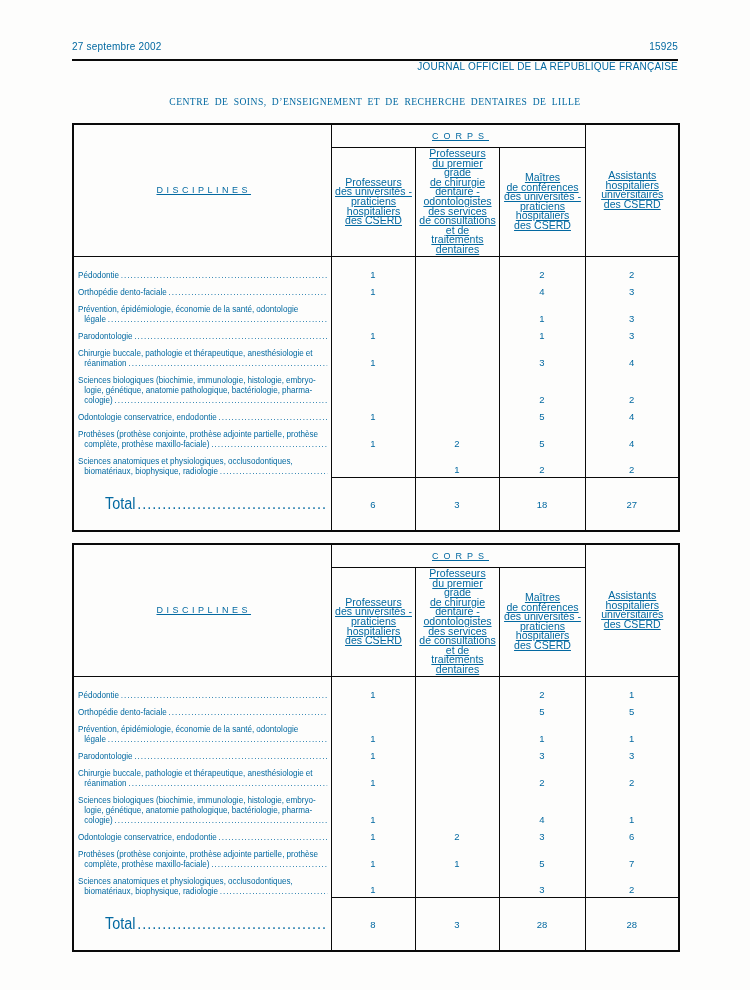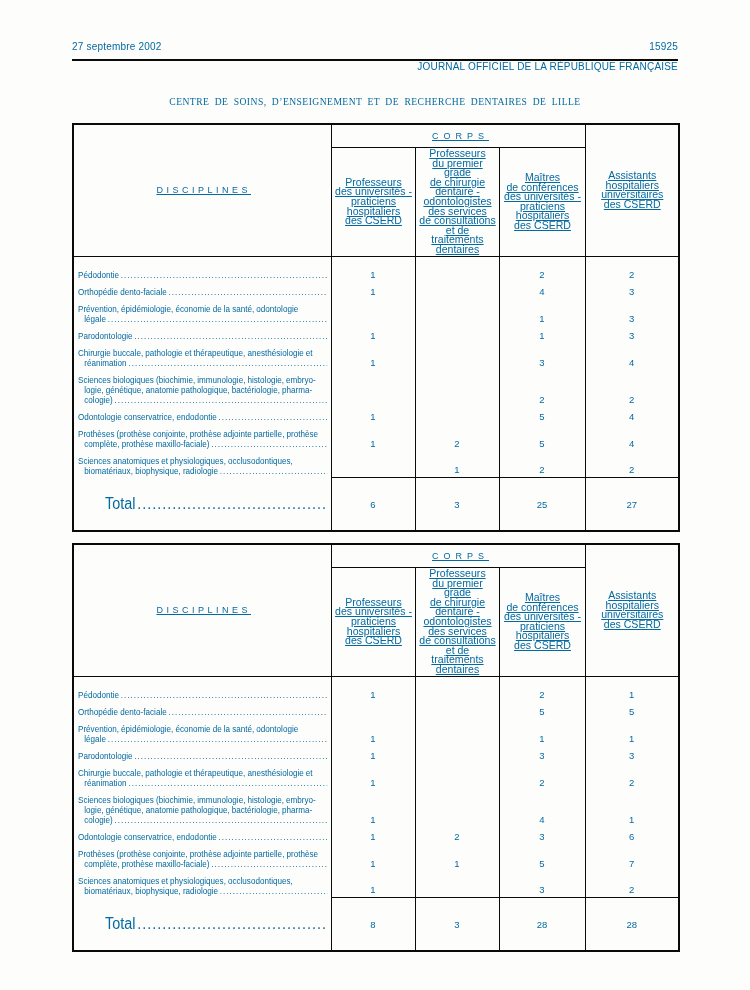--- a/index.html
+++ b/index.html
@@ -244,21 +244,21 @@
               <td class="total-disc">
                 <div class="cond-w">
                   <div class="dline total-line">
                     <span class="txt">Total</span>
                     <span class="dots"></span>
                   </div>
                 </div>
               </td>
               <td class="num">6</td>
               <td class="num">3</td>
-              <td class="num">25</td>
+              <td class="num">18</td>
               <td class="num">27</td>
             </tr>
           </tbody>
         </table>
       </div>
       <div class="section" id="sec-1">
         <table>
           <colgroup>
             <col style="width:258px">
             <col style="width:84px">

